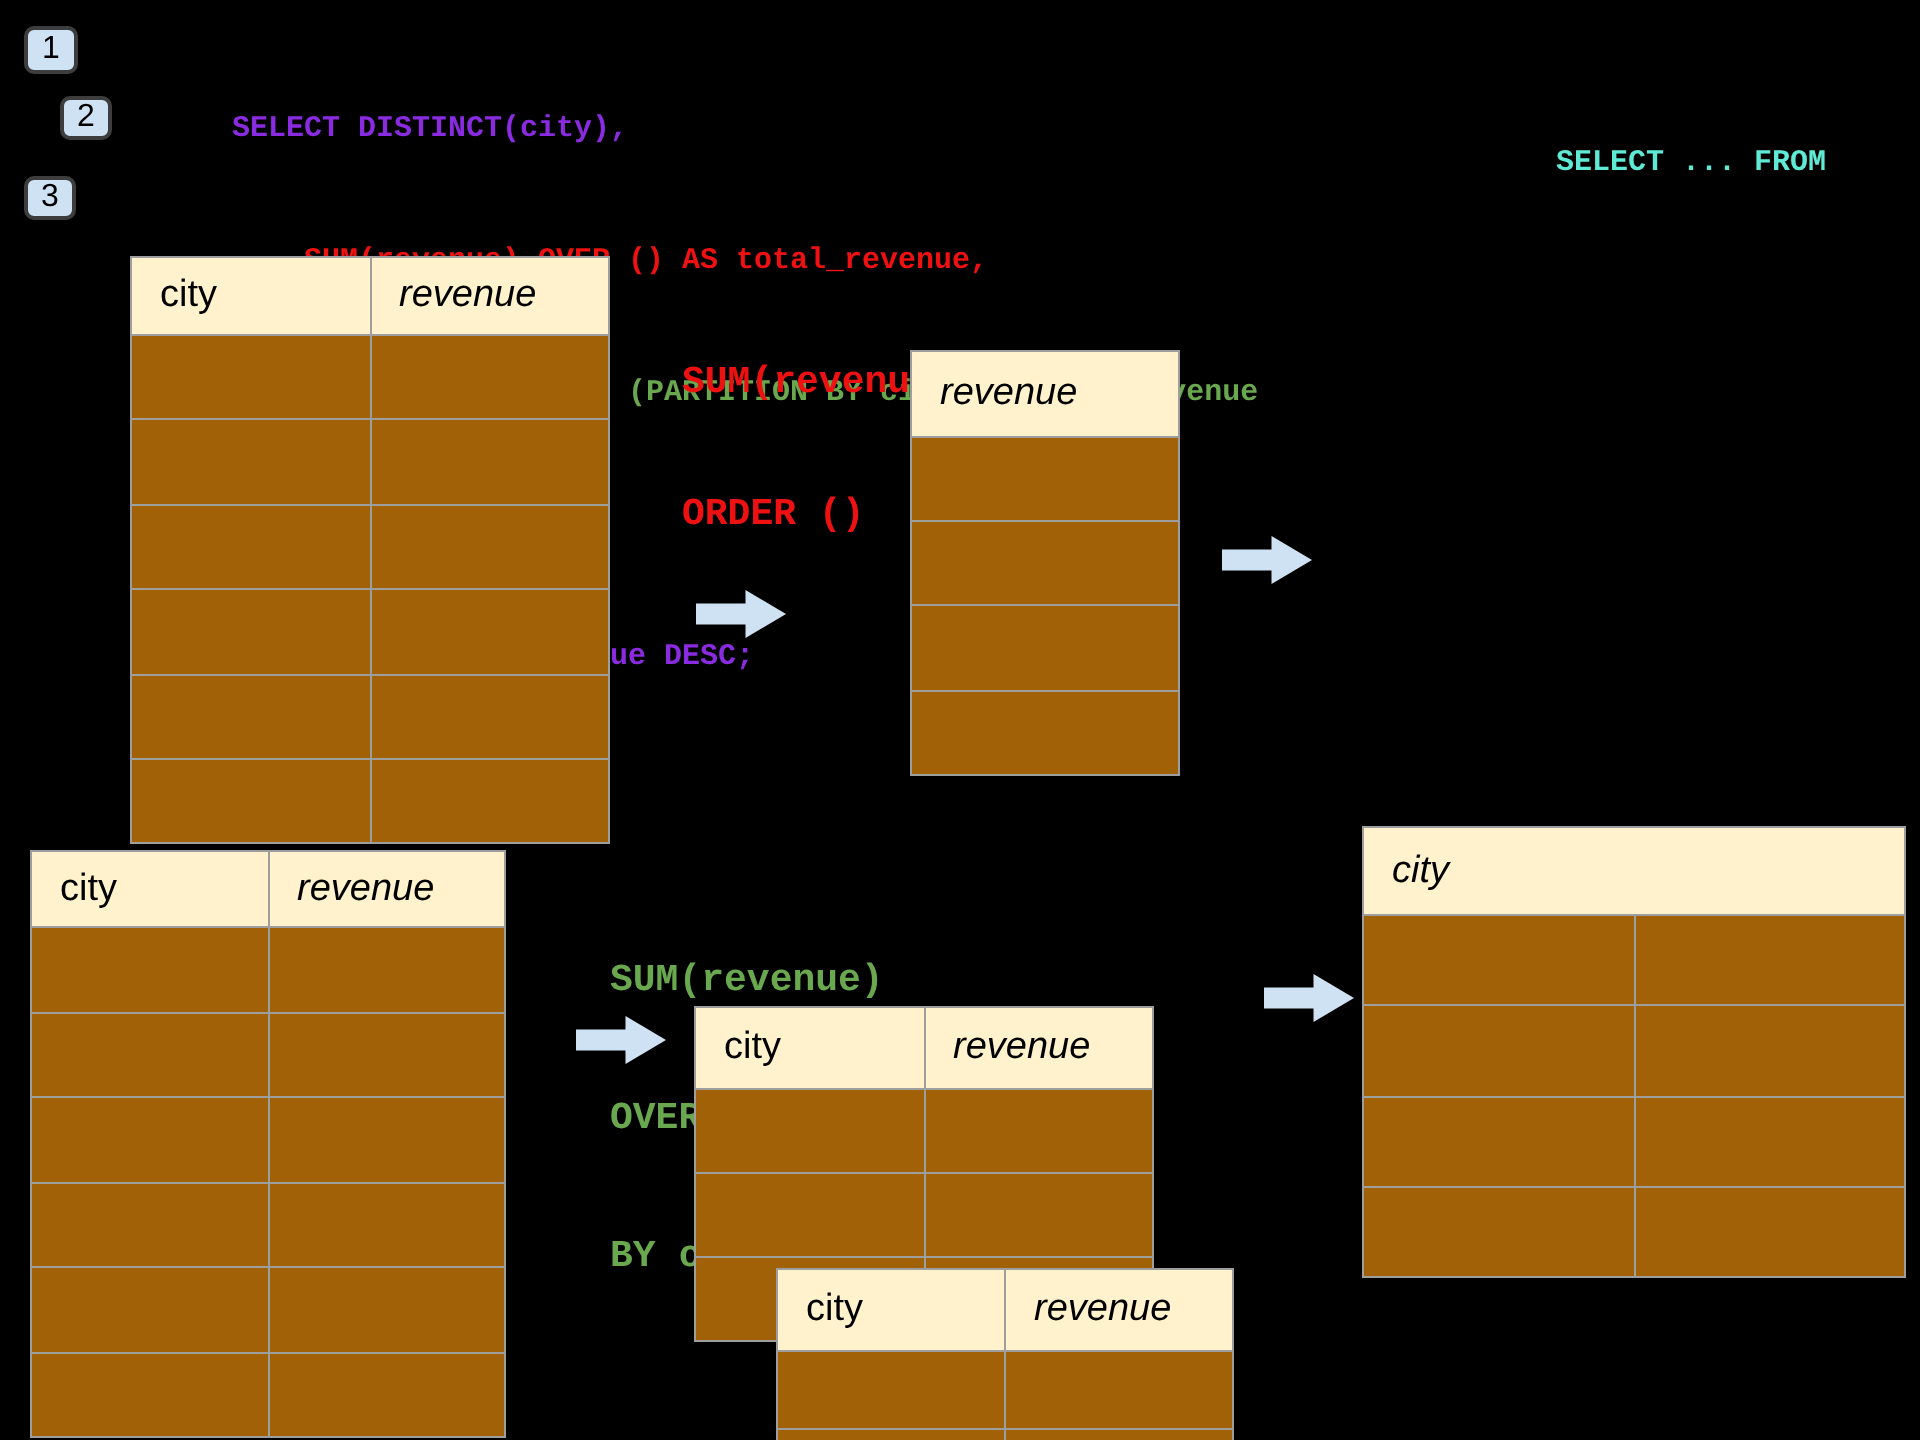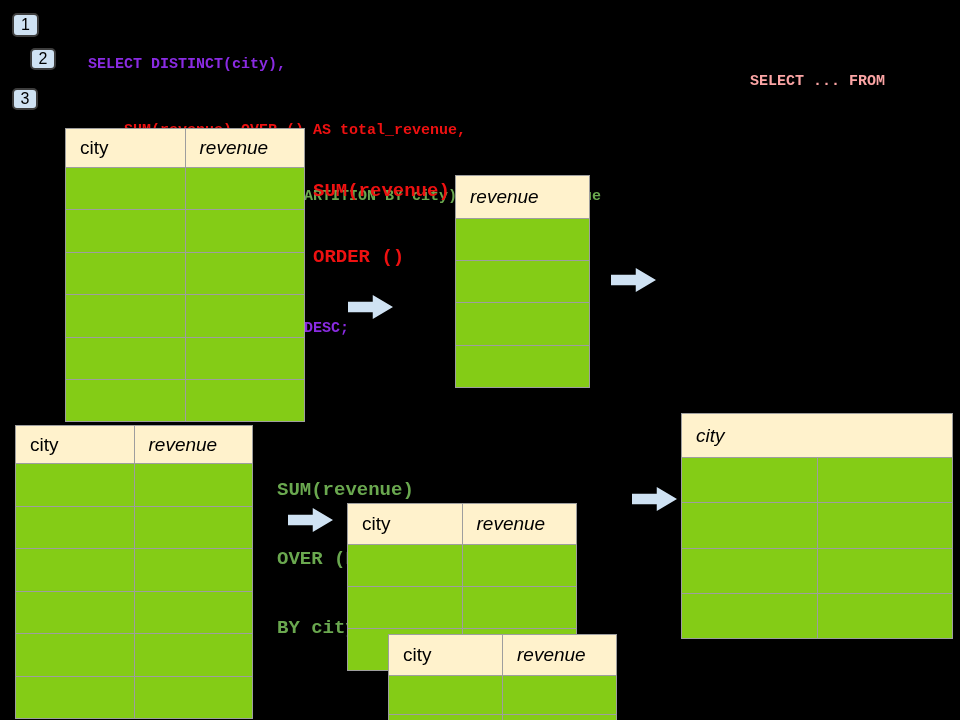--- a/index.html
+++ b/index.html
@@ -1,20 +1,20 @@
 <!DOCTYPE html>
 <html style="--background: #000000; --purple: #8a2be2; --red: #ee1111; --green: #6aa84f; --header-fill: #fff2cc; --table-border: #9e9e9e; --arrow-blue: #cfe2f3; --badge-fill: #cfe2f3; --badge-border: #3d3d3d;"><head>
 <meta charset="utf-8">
 <style>
   html,body{margin:0;padding:0;background:#000;}
   #canvas{position:relative;width:960px;height:720px;overflow:hidden;background:var(--background,#000);
           font-family:"Liberation Sans",sans-serif;}
 
   
-  .mono{font-family:"Liberation Mono","DejaVu Sans Mono",monospace;font-weight:bold;white-space:pre;}
+  .mono{font-family:"Liberation Mono","DejaVu Sans Mono",monospace;font-weight:bold;white-space:pre;margin-left:28px;}
   #code{position:absolute;left:88px;top:10px;font-size:15px;line-height:22px;}
   #code .line{display:block;}
   #side-note{position:absolute;left:750px;top:29px;font-size:15px;line-height:21px;}
   #side-note .line{display:block;}
   #label-total{position:absolute;left:313px;top:136px;font-size:19px;line-height:22px;}
   #label-total .line{display:block;}
   #label-partition{position:absolute;left:277px;top:433px;font-size:19px;line-height:23px;}
   #label-partition .line{display:block;}
 
   
@@ -27,21 +27,21 @@
 
   
   .arrow{position:absolute;width:45px;height:24px;background:var(--arrow-blue);
          clip-path:polygon(0 28%,55% 28%,55% 0,100% 50%,55% 100%,55% 72%,0 72%);}
   #arrow-1{left:348px;top:295px;}
   #arrow-2{left:611px;top:268px;}
   #arrow-3{left:288px;top:508px;}
   #arrow-4{left:632px;top:487px;}
 
   
-  .tbl{position:absolute;border:1px solid var(--table-border);background:#84cc16;box-sizing:border-box;
+  .tbl{position:absolute;border:1px solid var(--table-border);background:#a16207;box-sizing:border-box;
        display:flex;flex-direction:column;}
   .thead{display:flex;background:var(--header-fill);flex:none;}
   .th{flex:1;display:flex;align-items:center;padding-left:14px;box-sizing:border-box;
       border-right:1px solid var(--table-border);font-size:19px;color:#000;}
   .th:last-child{border-right:none;font-style:italic;}
   .trow{display:flex;flex:none;border-top:1px solid var(--table-border);}
   .td{flex:1;border-right:1px solid var(--table-border);}
   .td:last-child{border-right:none;}
 
   #tbl-source-top{left:65px;top:128px;width:240px;}
@@ -72,21 +72,21 @@
   <div class="badge" id="badge-3">3</div>
 
   <div id="code" class="mono">
     <span class="line" style="color: rgb(138, 43, 226);">SELECT DISTINCT(city),</span>
     <span class="line" style="color: rgb(238, 17, 17);">    SUM(revenue) OVER () AS total_revenue,</span>
     <span class="line" style="color: rgb(106, 168, 79);">    SUM(revenue) OVER (PARTITION BY city) as city_revenue</span>
     <span class="line" style="color: rgb(138, 43, 226);">  FROM rides</span>
     <span class="line" style="color: rgb(138, 43, 226);">  ORDER by city_revenue DESC;</span>
   </div>
 
-  <div id="side-note" class="mono" style="color: #fca5a5;">
+  <div id="side-note" class="mono" style="color: #5eead4;">
     <span class="line">SELECT ... FROM</span>
   </div>
 
   <div id="label-total" class="mono" style="color: rgb(238, 17, 17);">
     <span class="line">SUM(revenue)</span>
     <span class="line">ORDER ()</span>
   </div>
   <div id="label-partition" class="mono" style="color: rgb(106, 168, 79);">
     <span class="line">SUM(revenue)</span>
     <span class="line">OVER (PARTITION</span>

